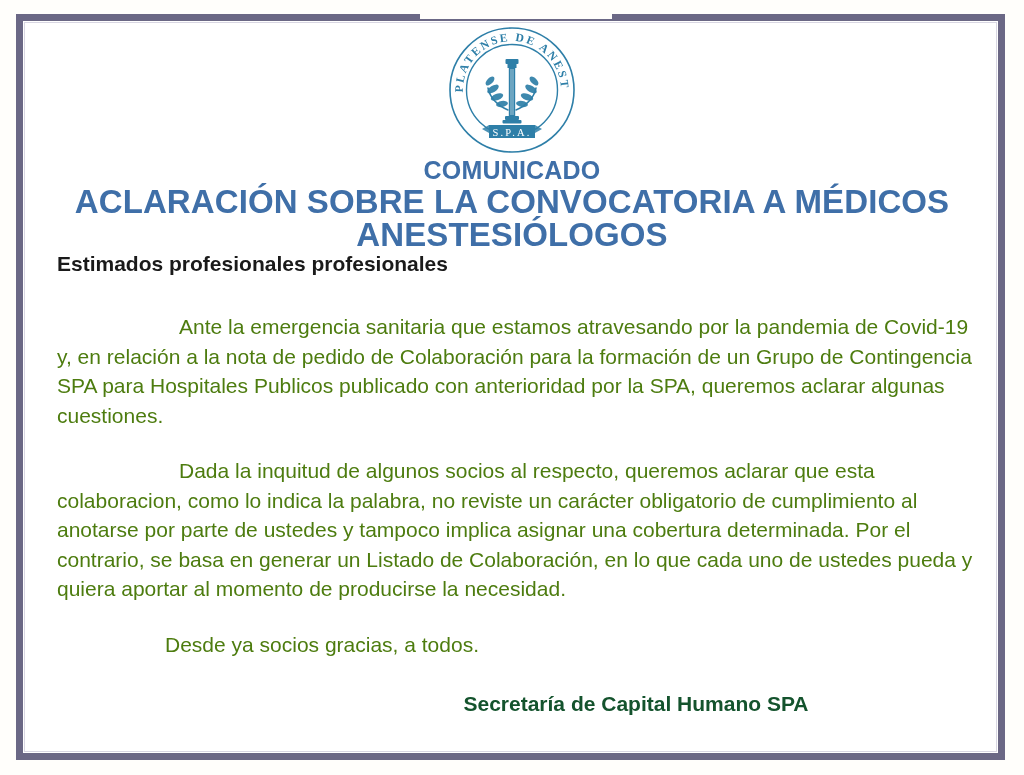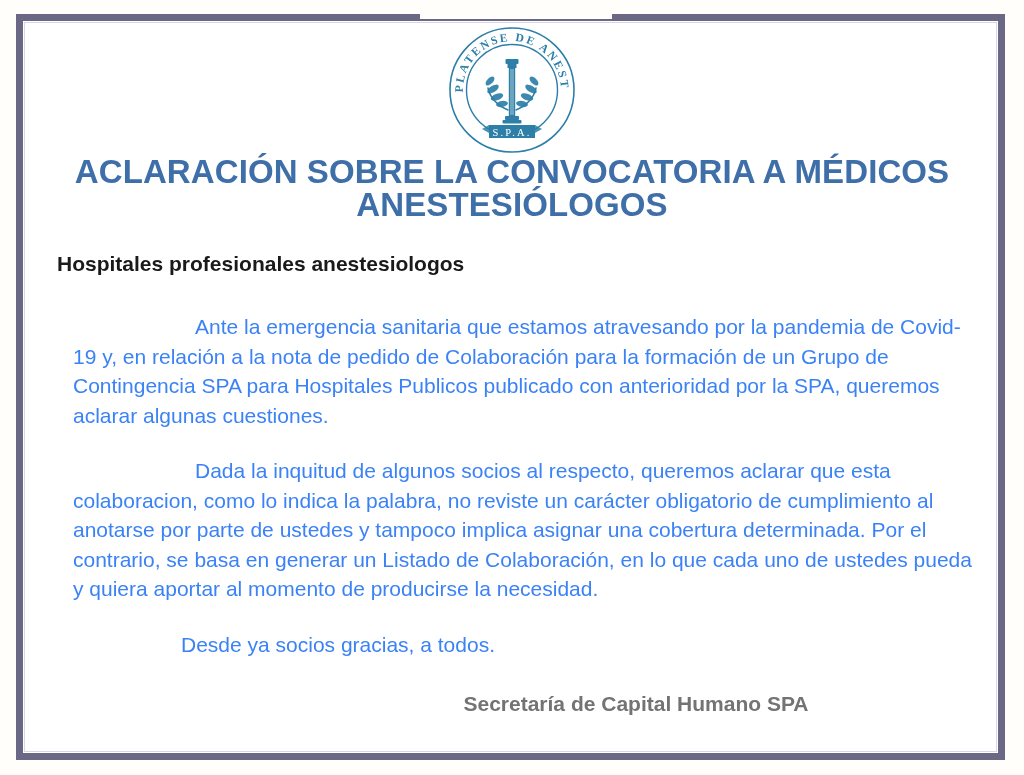--- a/index.html
+++ b/index.html
@@ -110,41 +110,41 @@
   }
   .salutation {
     font-size: 21px;
     font-weight: bold;
     line-height: 28px;
     margin: 0 0 34px 0;
   }
   .para {
     font-size: 21px;
     line-height: 29.5px;
-    margin: 0 0 26px 16px;
+    margin: 0 0 26px 0;
     text-indent: 122px;
-    color: #3b82f6;
+    color: #4d7c0f;
   }
   .para.thanks {
     text-indent: 108px;
     margin-top: 24px;
     margin-bottom: 0;
   }
 
   .signature {
     position: absolute;
     left: 0;
     top: 692px;
     width: 1024px;
     text-align: center;
     padding-left: 248px;
     box-sizing: border-box;
     font-size: 21px;
     font-weight: bold;
-    color: #737373;
+    color: #14532d;
   }
 </style>
 </head>
 <body>
 
 <div class="page">
 
   <div class="frame"></div>
   <div class="frame-inner"></div>
   <div class="frame-notch"></div>
@@ -198,25 +198,26 @@
             <rect x="41" y="99" width="46" height="13" fill="#2e7fa8"></rect>
             <polygon points="41,99 34,103 41,107" fill="#2e7fa8" opacity=".85"></polygon>
             <polygon points="87,99 94,103 87,107" fill="#2e7fa8" opacity=".85"></polygon>
             <text x="64" y="109.5" text-anchor="middle" font-family="Liberation Serif, serif" font-size="10.5" letter-spacing="2.2" fill="#ffffff">S.P.A.</text>
           </g>
         </svg>
       </div>
     </div>
 
     <div class="heading-block">
+      <div class="heading-1">COMUNICADO</div>
       <div class="heading-2">ACLARACIÓN SOBRE LA CONVOCATORIA A MÉDICOS ANESTESIÓLOGOS</div>
     </div>
 
     <div class="body">
-      <p class="salutation">Hospitales profesionales anestesiologos</p>
+      <p class="salutation">Estimados profesionales profesionales</p>
       <p class="para">Ante la emergencia sanitaria que estamos atravesando por la pandemia de Covid-19 y, en relación a la nota de pedido de Colaboración para la formación de un Grupo de Contingencia SPA para Hospitales Publicos publicado con anterioridad por la SPA, queremos aclarar algunas cuestiones.</p>
       <p class="para">Dada la inquitud de algunos socios al respecto, queremos aclarar que esta colaboracion, como lo indica la palabra, no reviste un carácter obligatorio de cumplimiento al anotarse por parte de ustedes y tampoco implica asignar una cobertura determinada. Por el contrario, se basa en generar un Listado de Colaboración, en lo que cada uno de ustedes pueda y quiera aportar al momento de producirse la necesidad.</p>
       <p class="para thanks">Desde ya socios gracias, a todos.</p>
     </div>
 
     <div class="signature">Secretaría de Capital Humano SPA</div>
 
   </div>
 </div>
 

